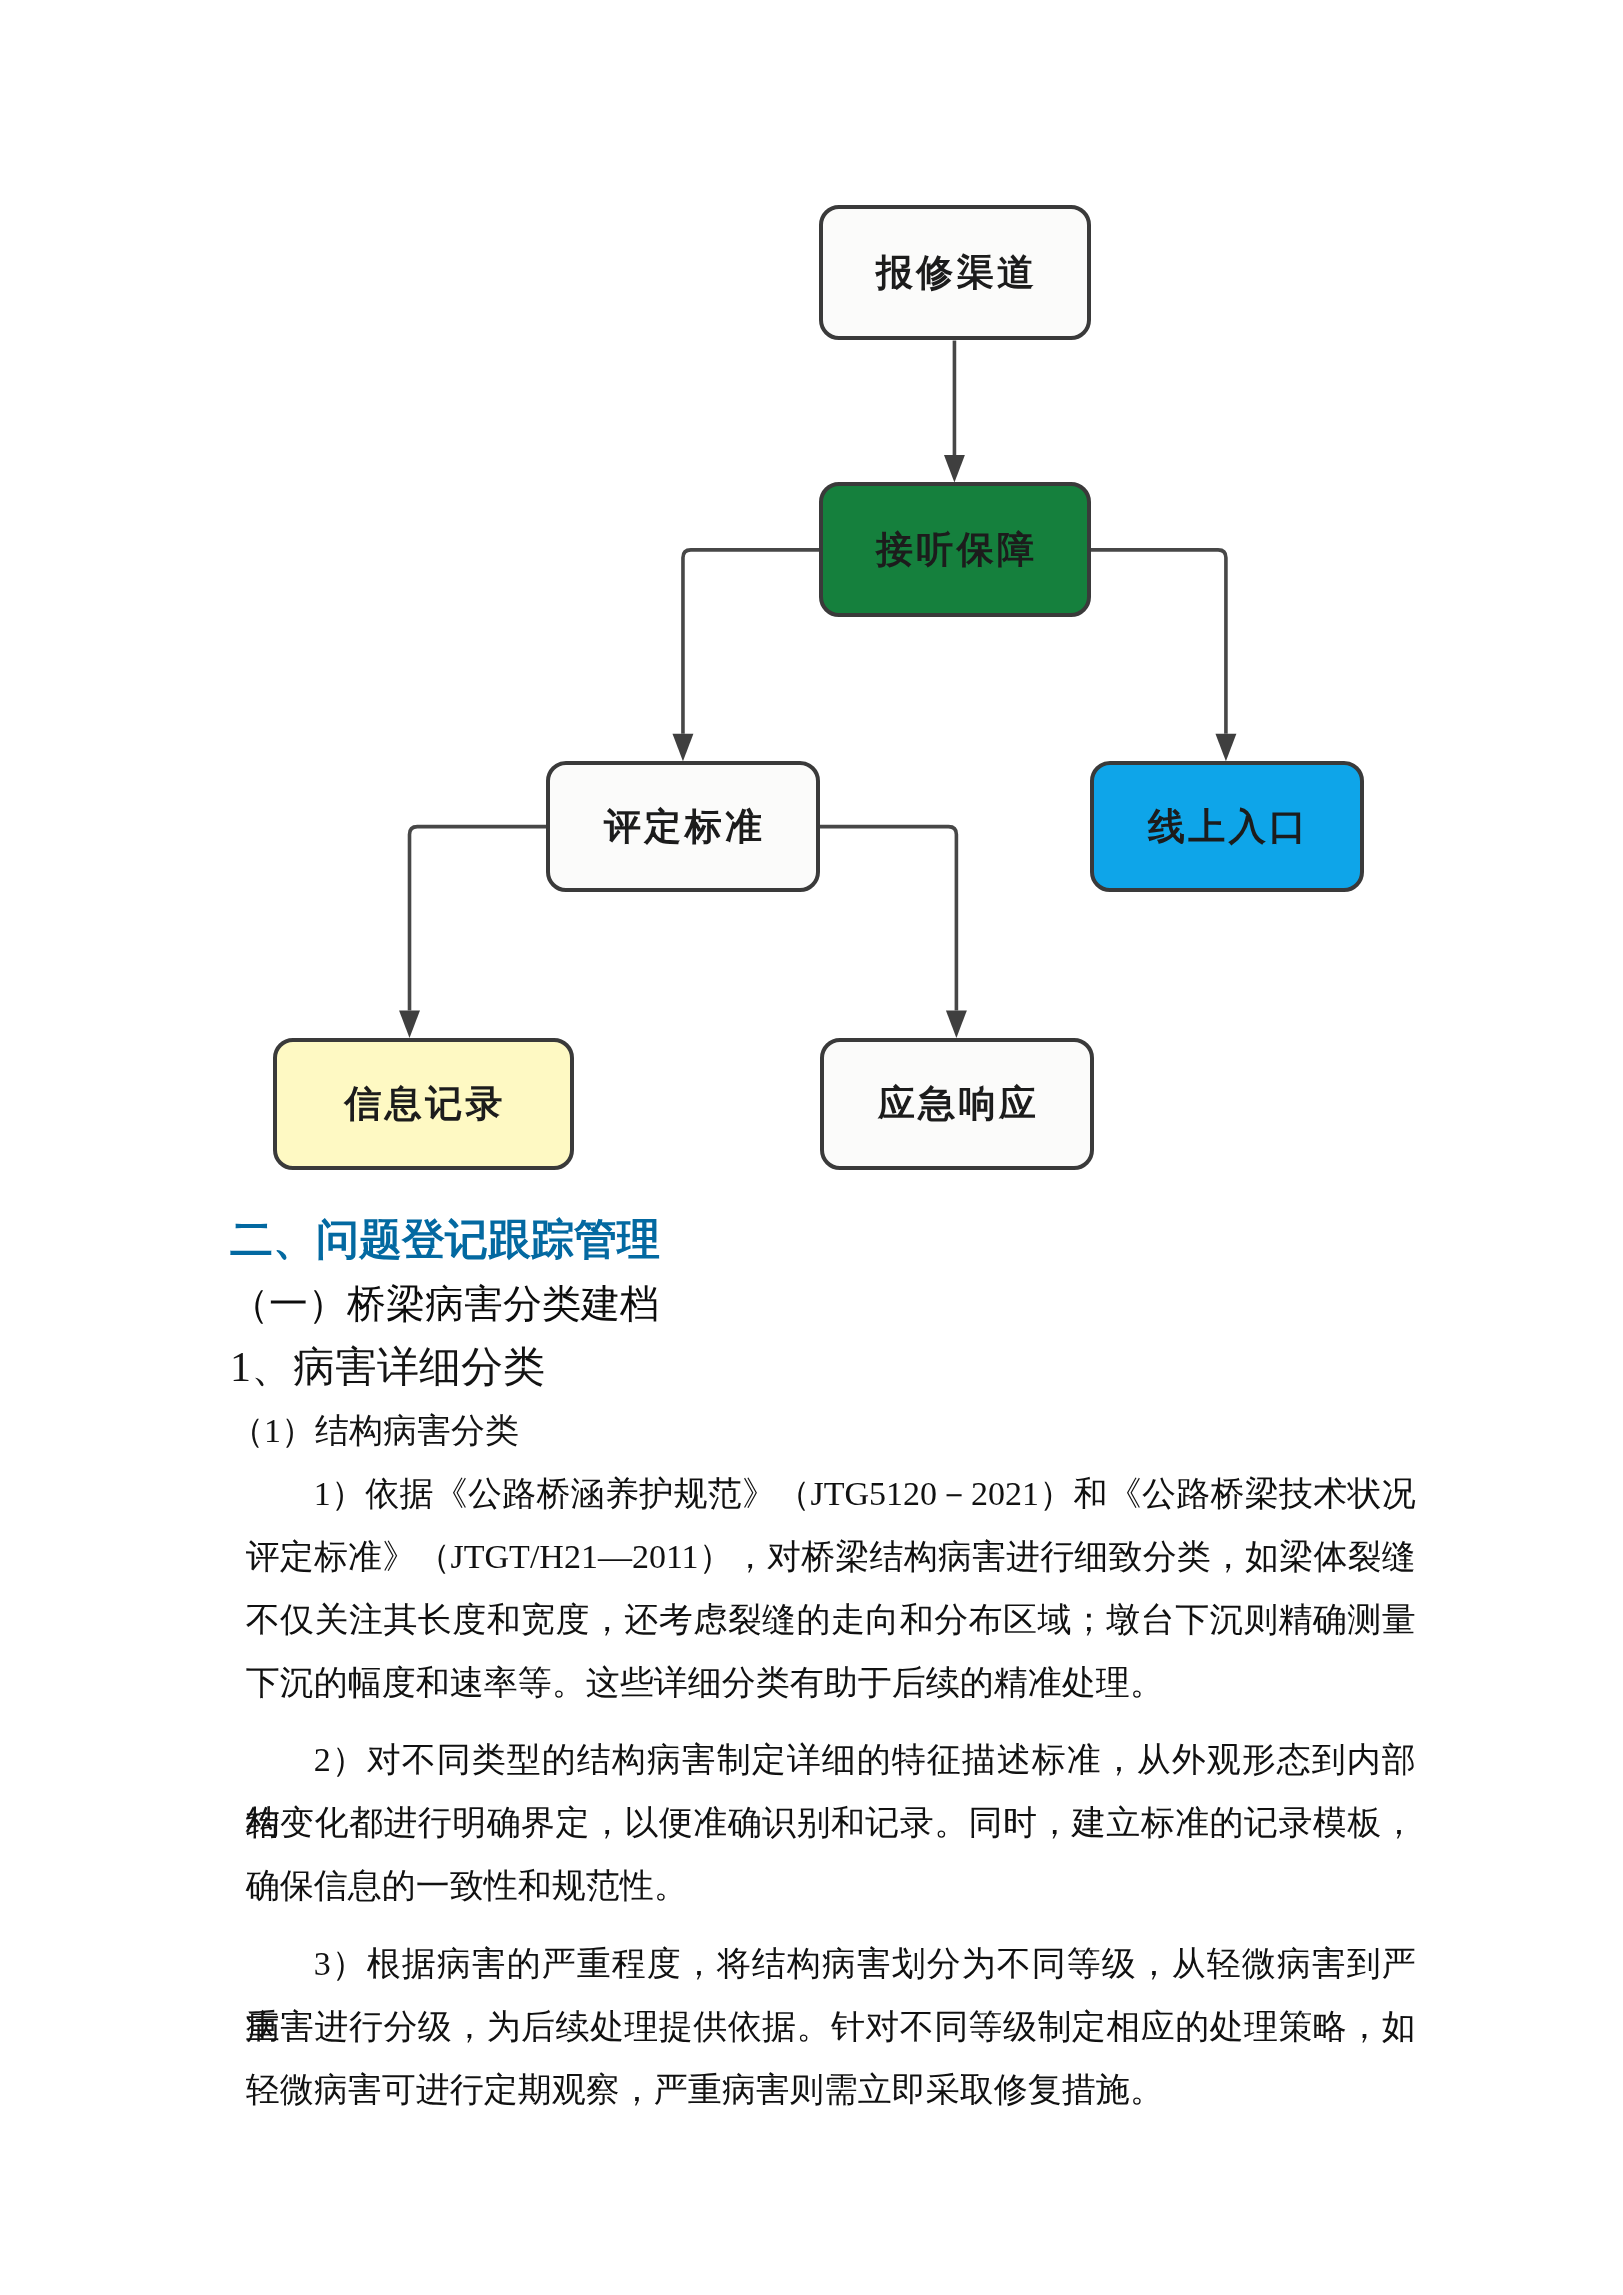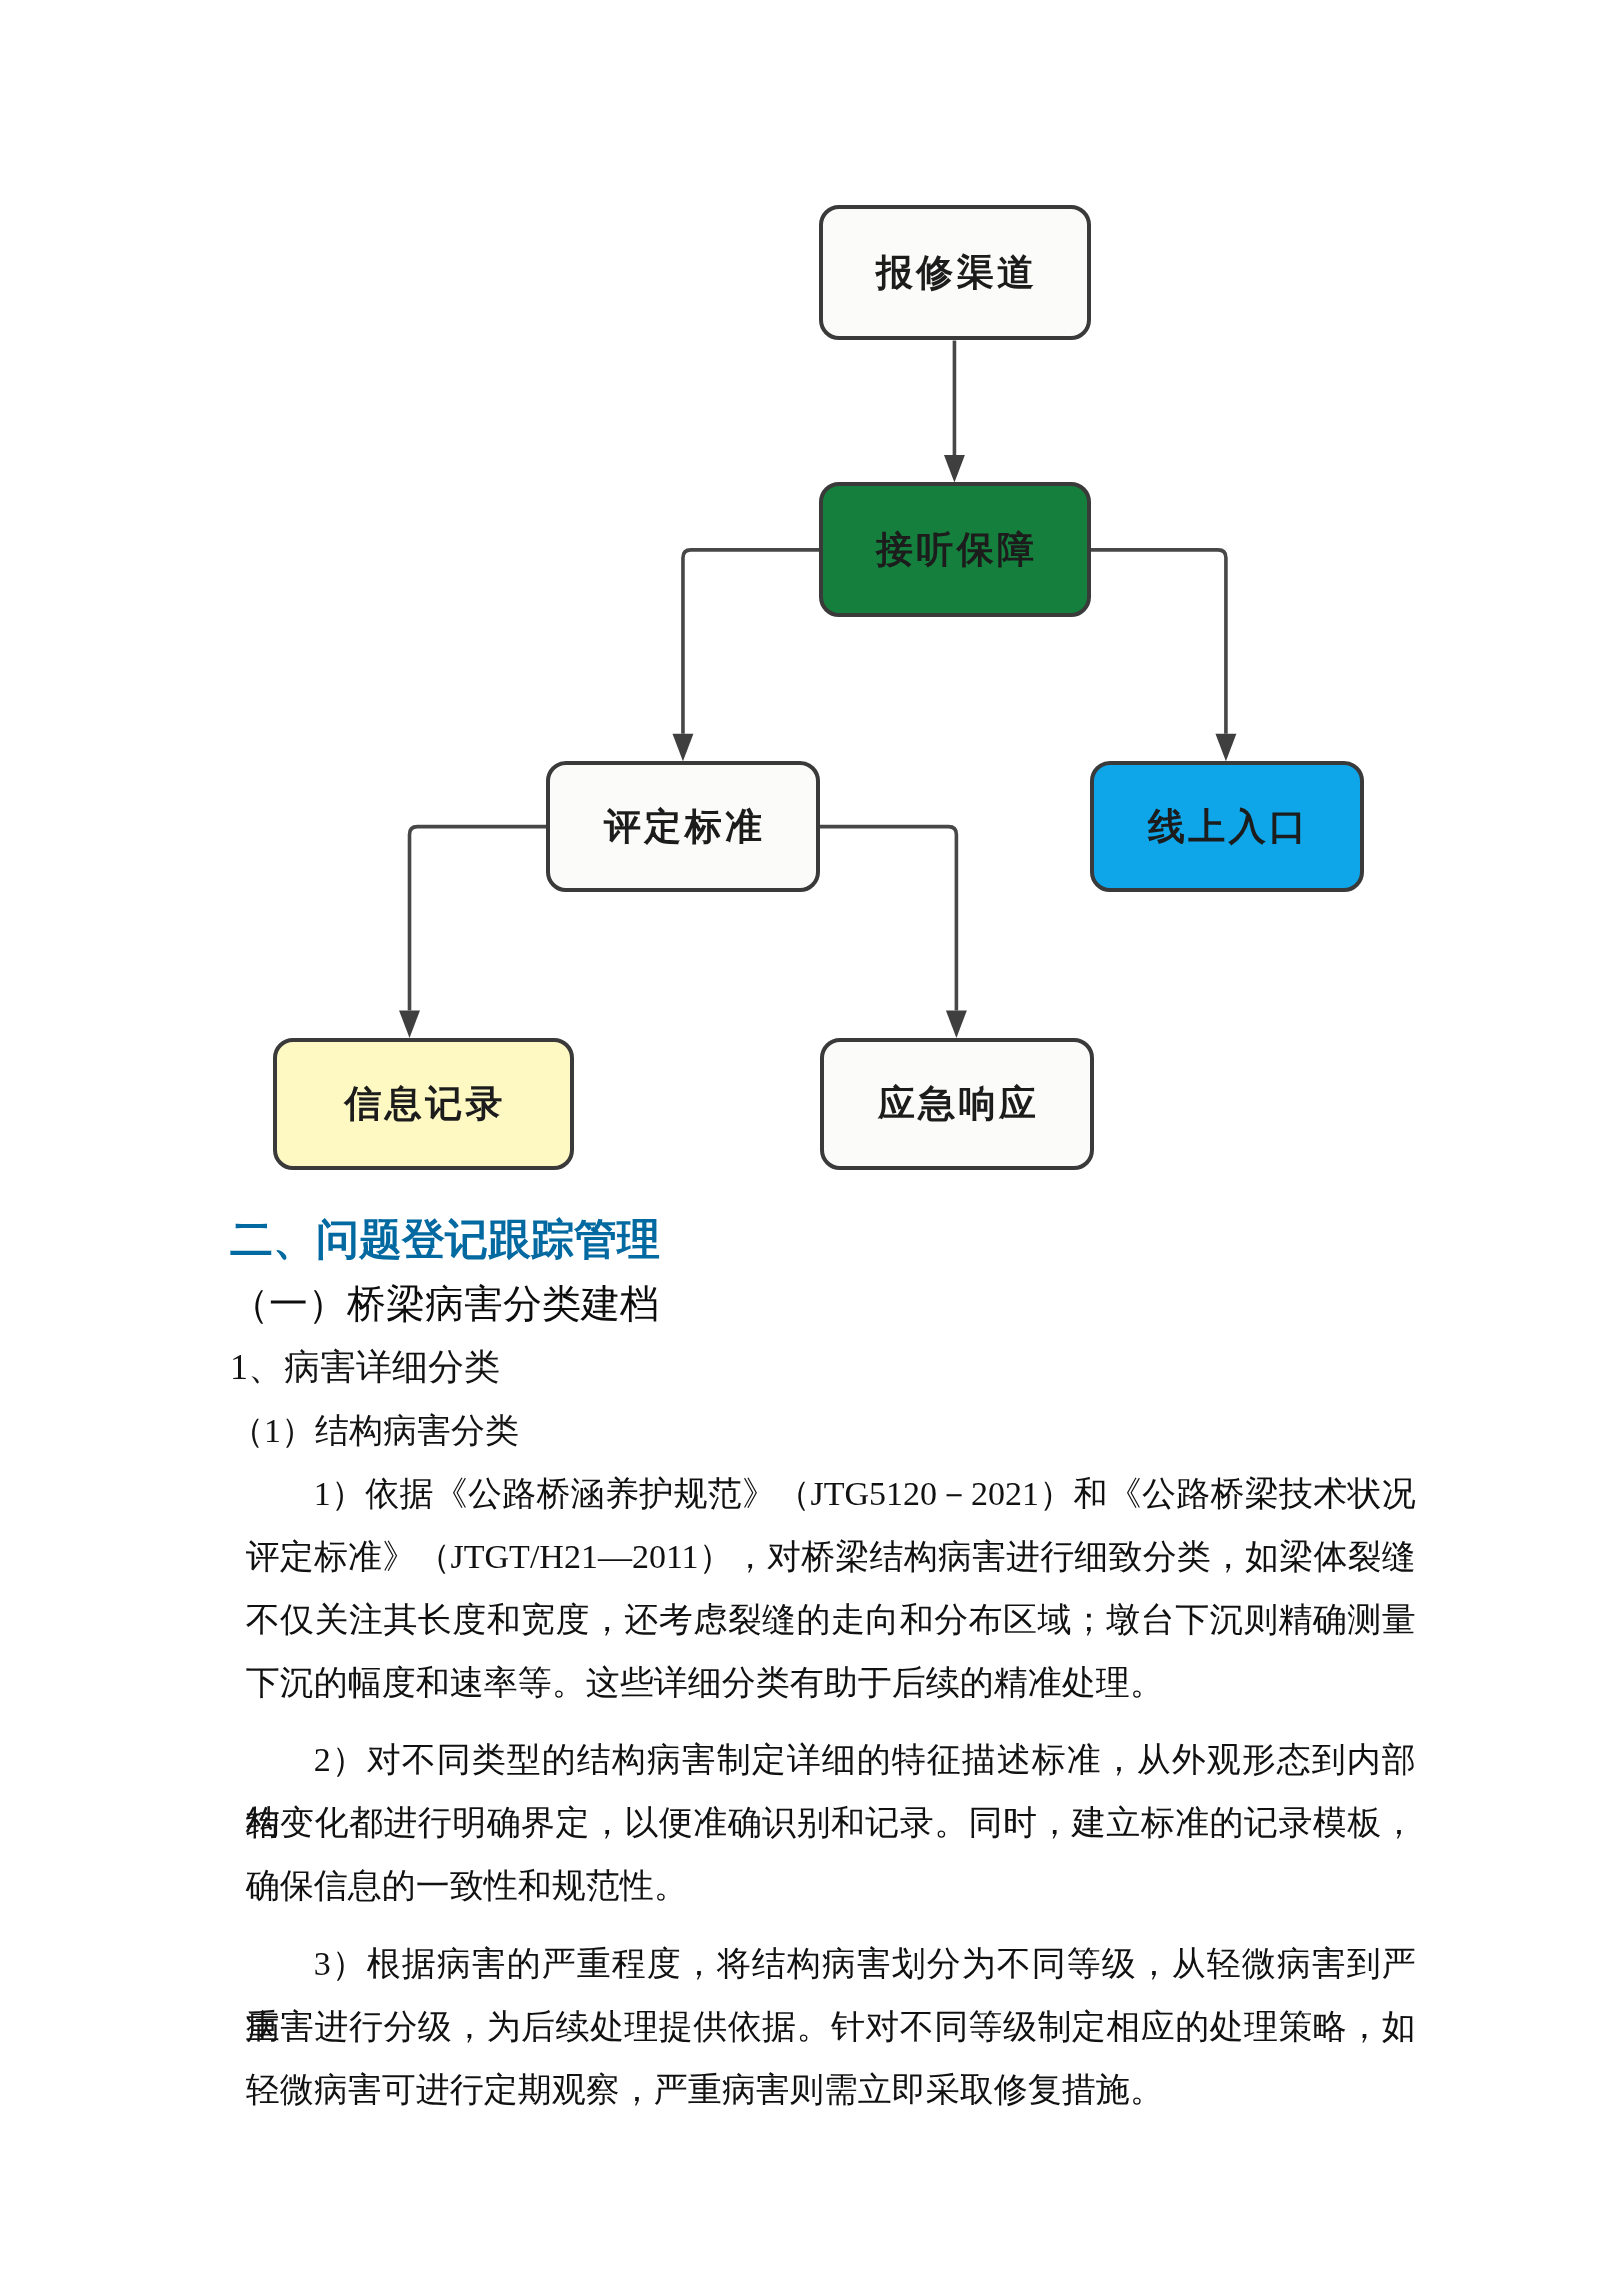--- a/index.html
+++ b/index.html
@@ -28,21 +28,21 @@
   }
   
   .textblock{position:absolute;left:230px;top:1207px;width:1186px;}
   .h1{
     height:65px;line-height:65px;
     font-size:43px;font-weight:700;
     font-family:"Liberation Sans","DejaVu Sans",sans-serif;
     color:#0369a1;
   }
   .h2{height:64px;line-height:64px;font-size:39px;color:#0d0d0d;}
-  .sub1{height:63px;line-height:63px;font-size:36px;}
+  .sub1{height:63px;line-height:63px;font-size:42px;}
   .sub2{height:63px;line-height:63px;font-size:34px;}
   .para{margin-left:15.7px;width:1170px;}
   .para + .para{margin-top:14.4px;}
   .line{height:63px;line-height:63px;font-size:34px;color:#111;}
   .line.first{text-indent:68px;}
   .line.full{text-align:justify;text-align-last:justify;}
 </style>
 </head>
 <body>
 

